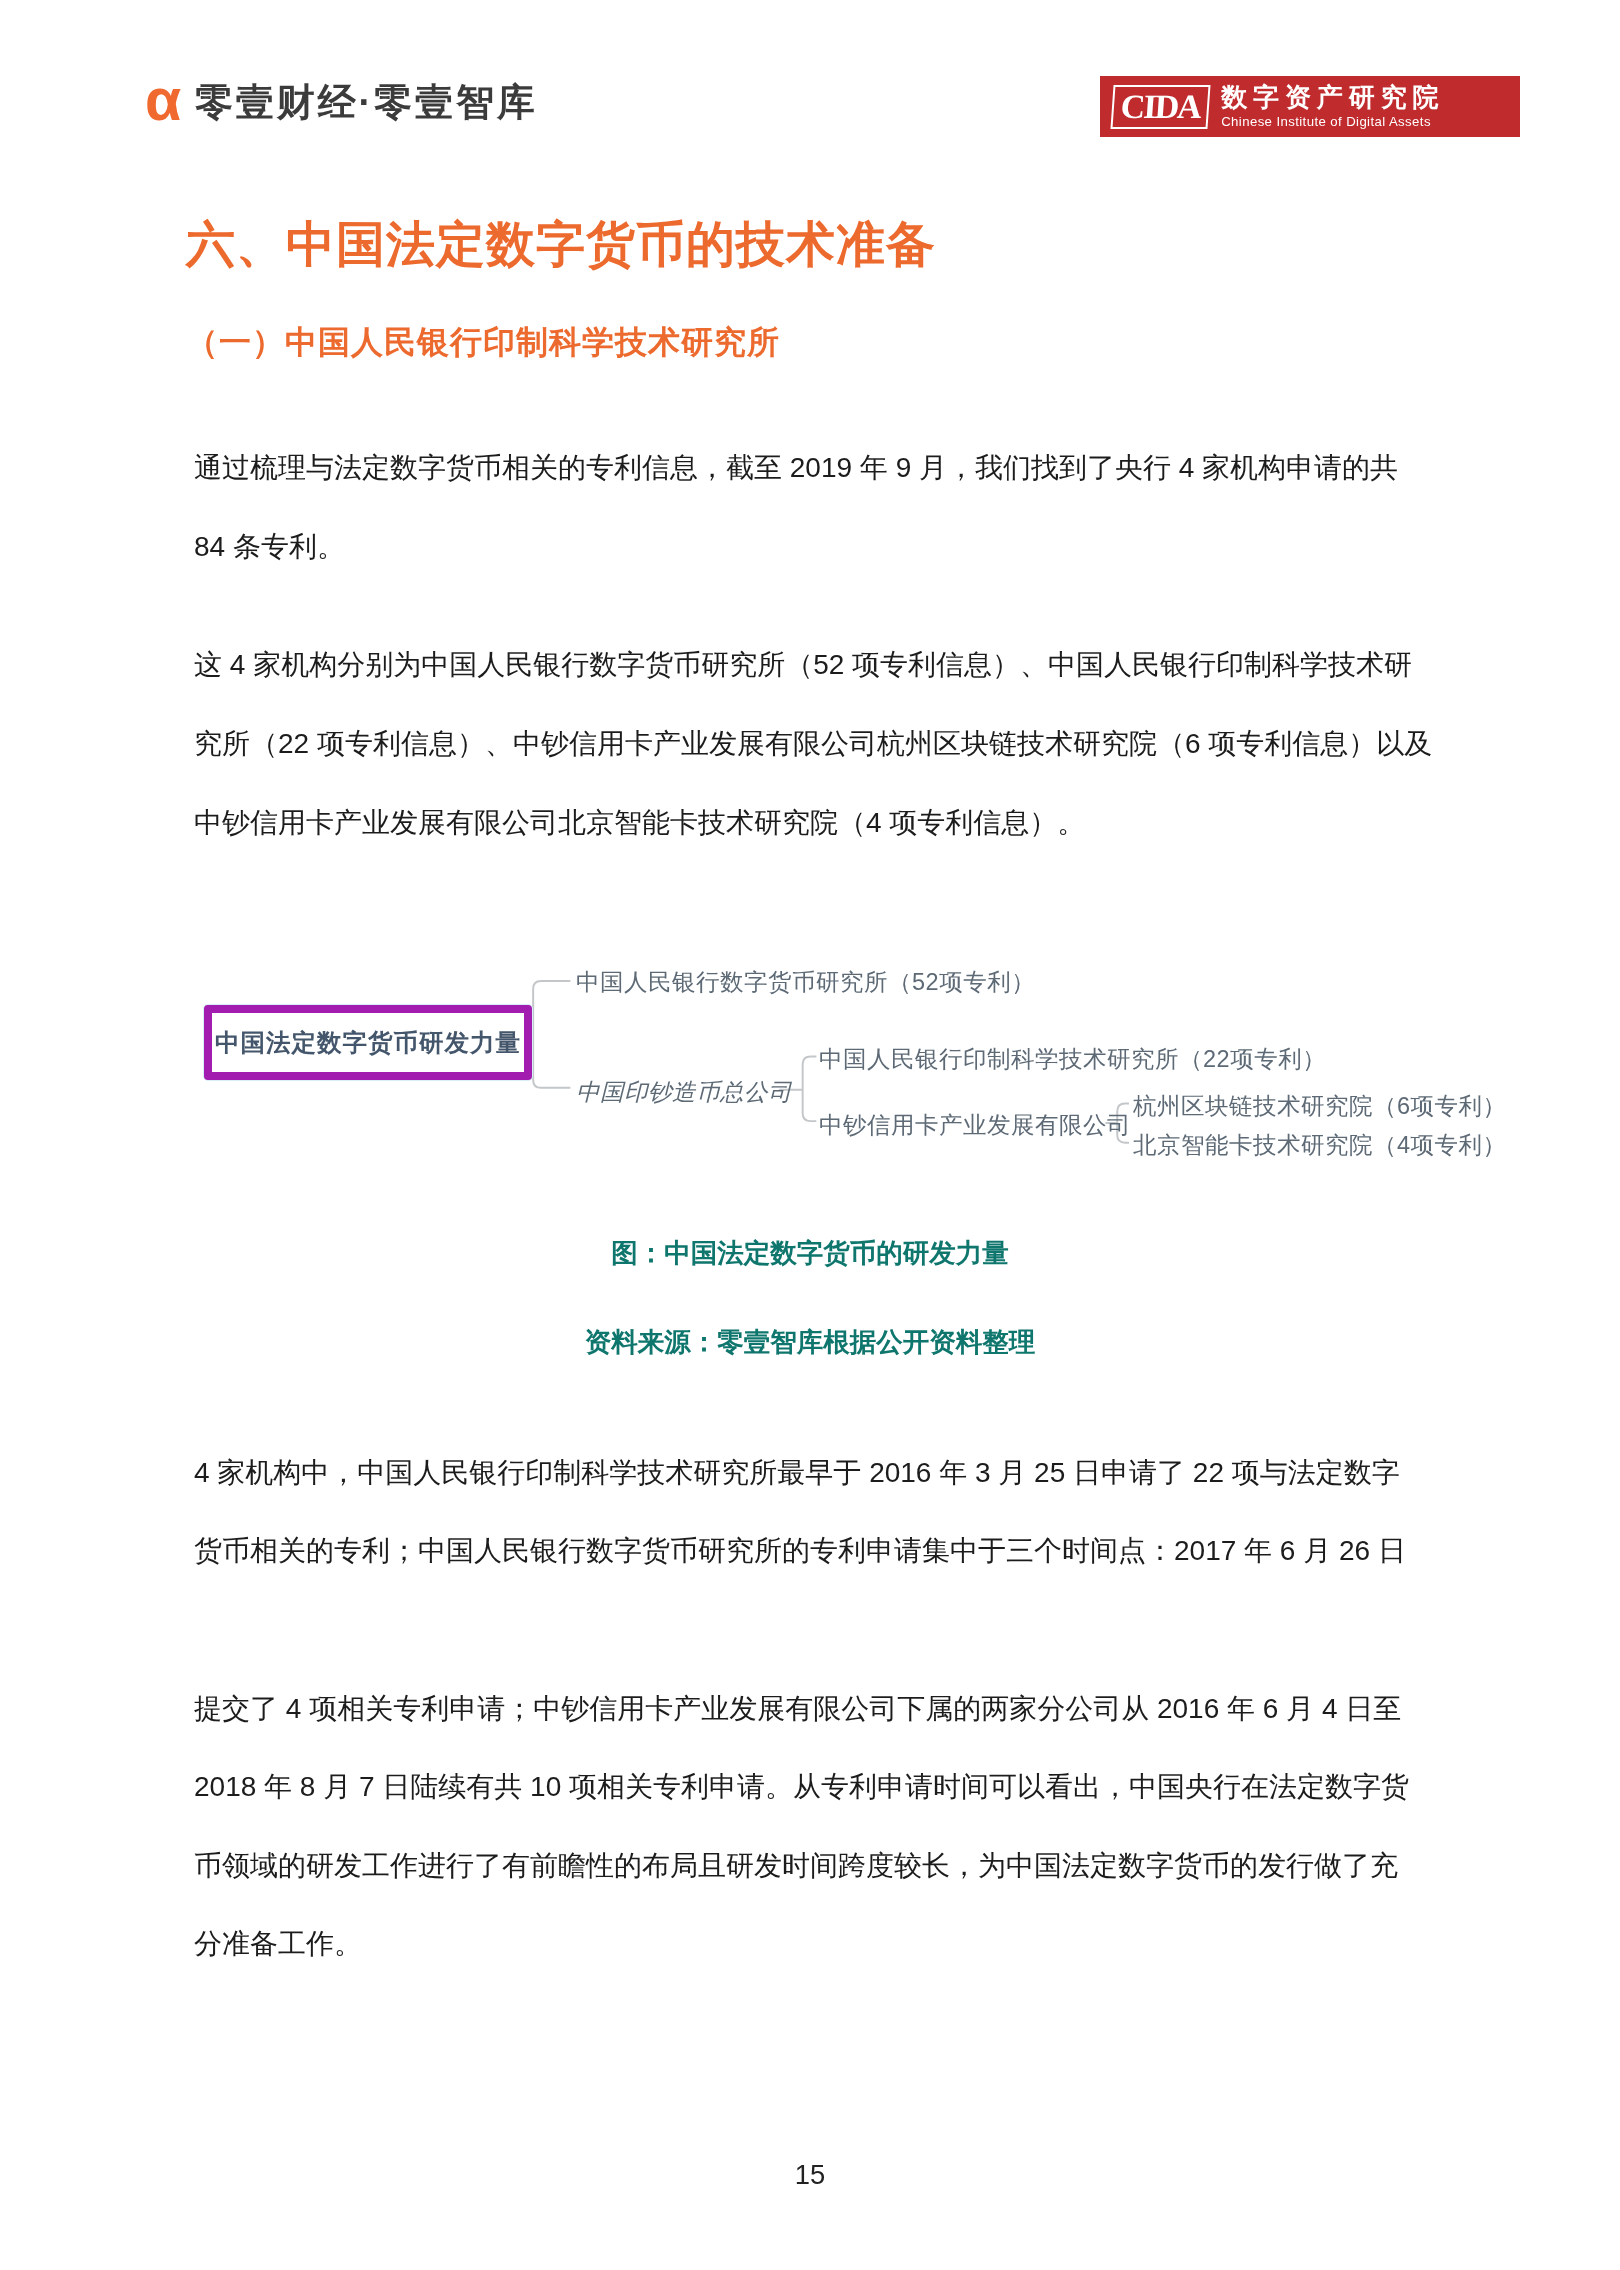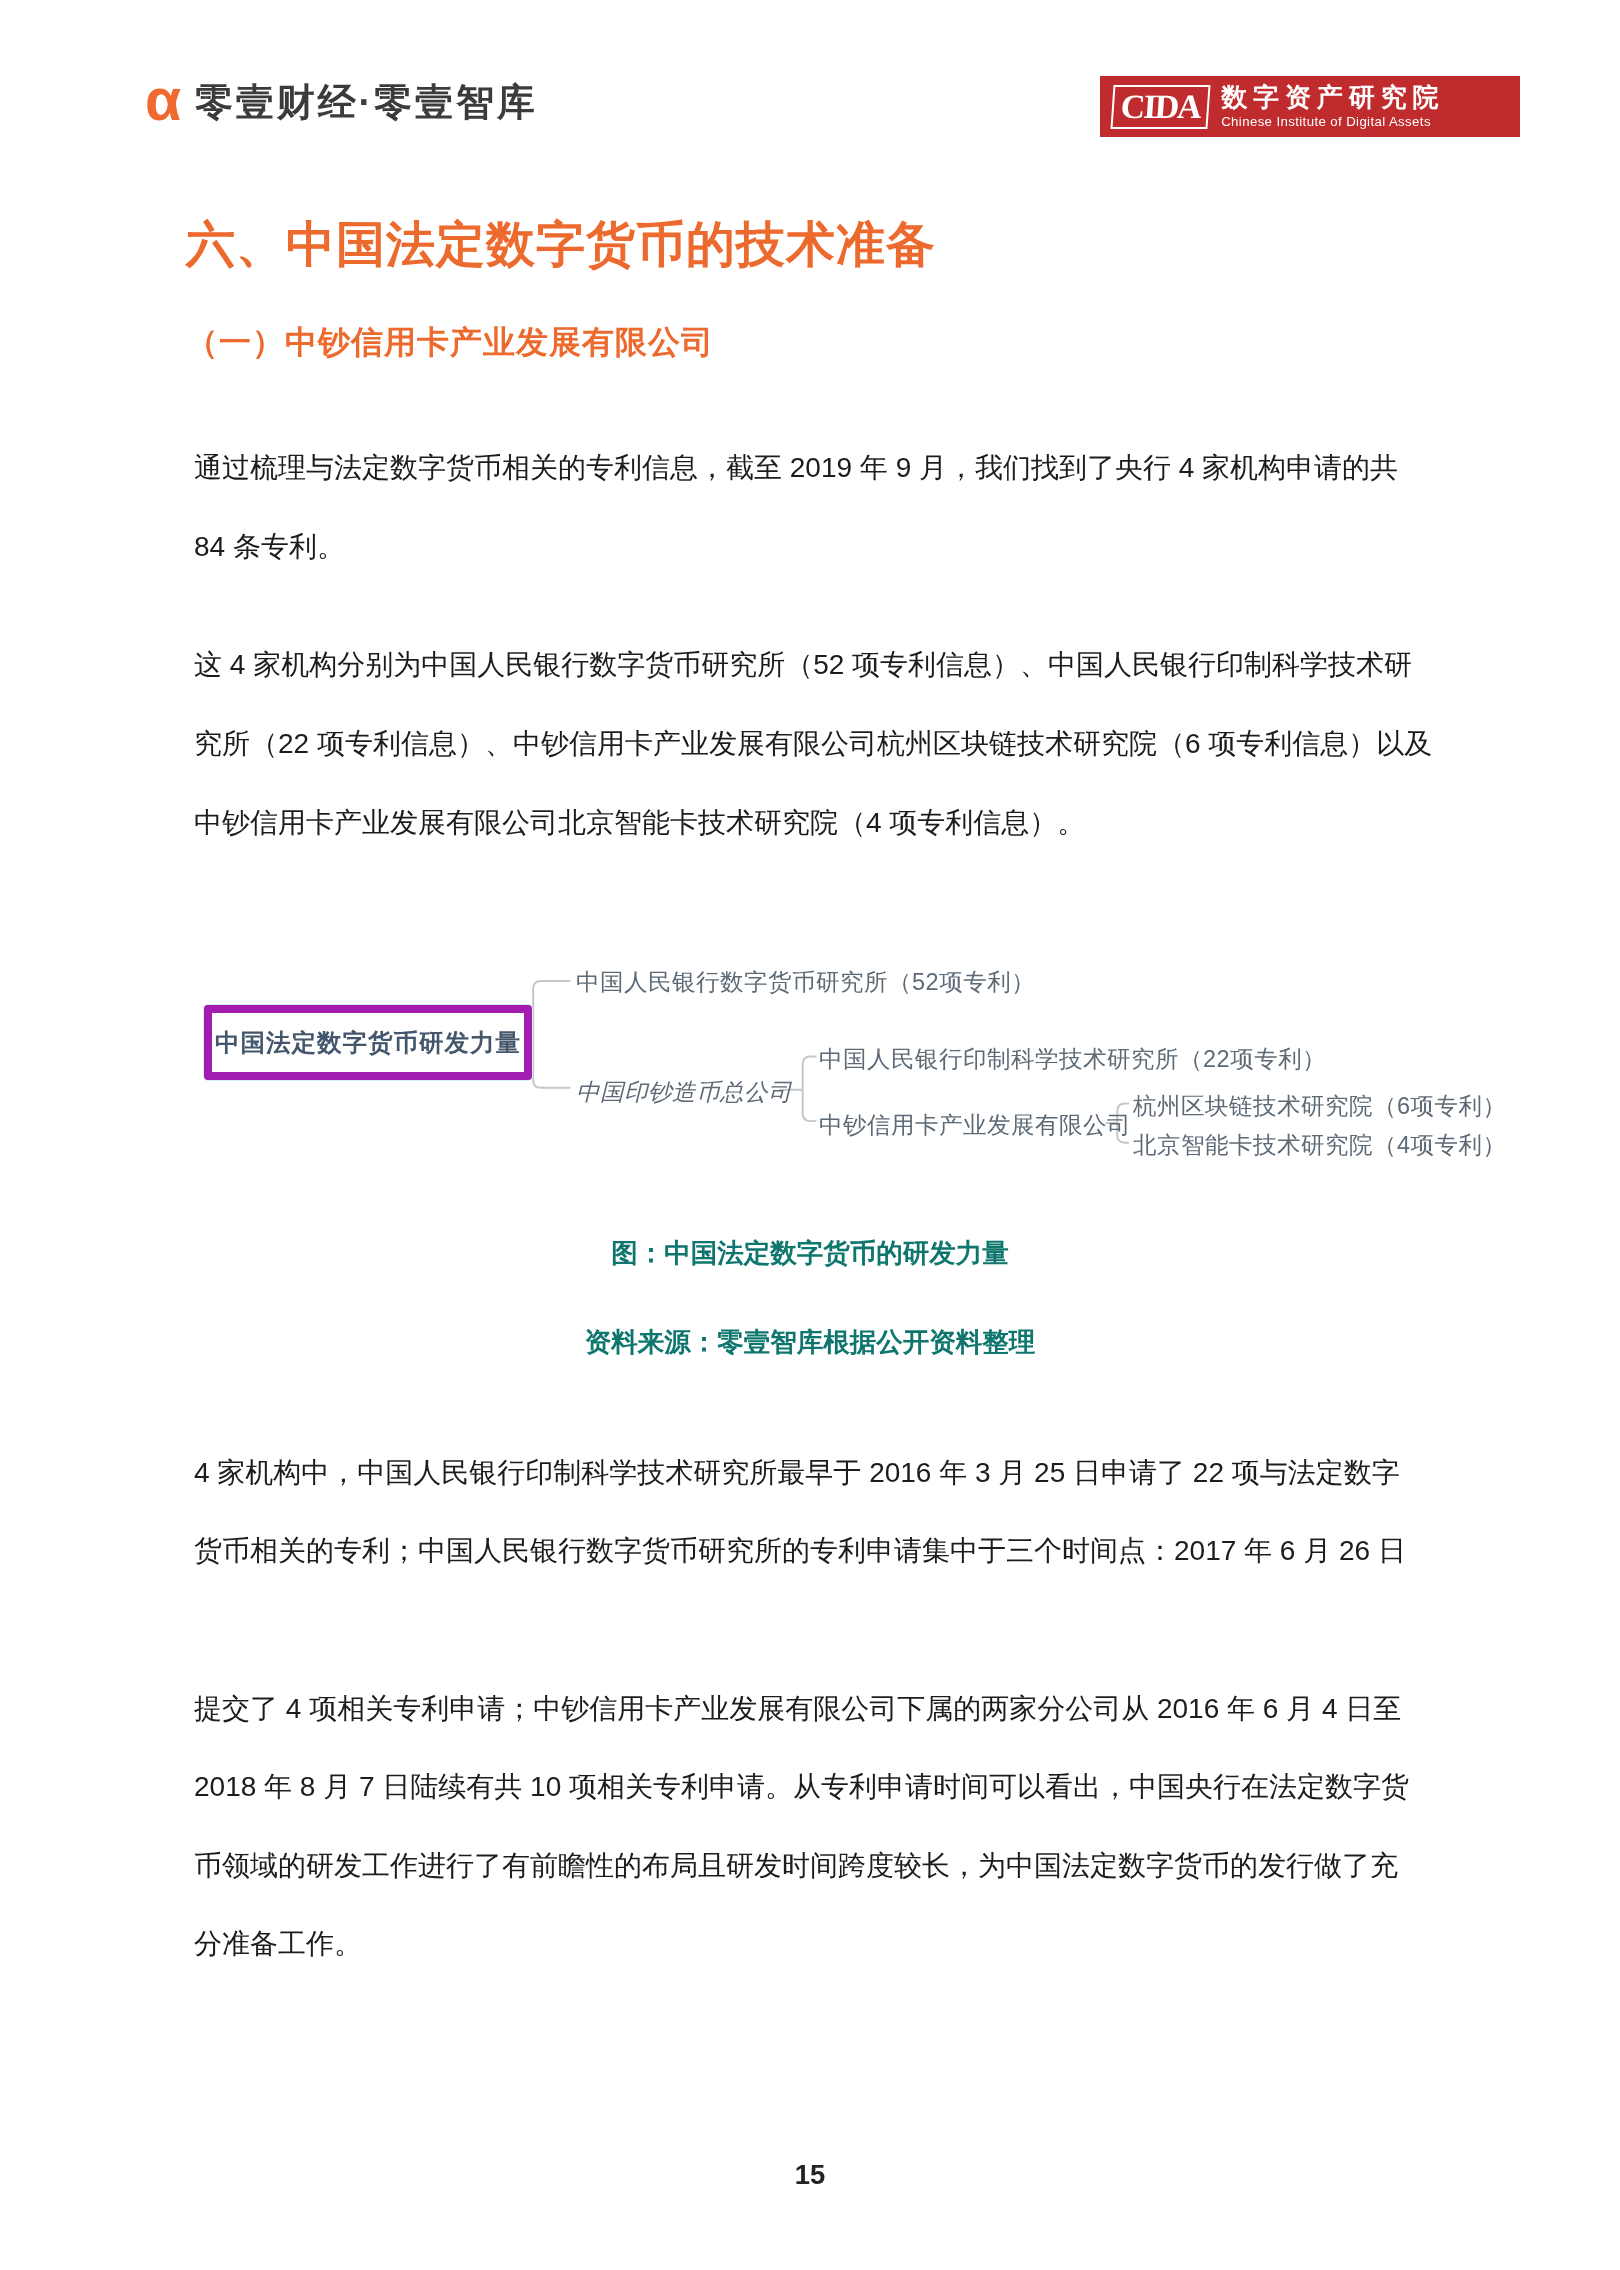--- a/index.html
+++ b/index.html
@@ -50,42 +50,42 @@
   .lbl-b2{left:576px;top:145px;font-style:italic;}
   .lbl-s1{left:819px;top:112px;}
   .lbl-s2{left:819px;top:178px;}
   .lbl-l1{left:1133px;top:159px;}
   .lbl-l2{left:1133px;top:198px;}
   
   .caption{position:absolute;left:0;width:1620px;text-align:center;font-size:26.5px;font-weight:bold;color:#0f766e;}
   .cap-fig{top:1235px;}
   .cap-src{top:1324px;}
   
-  .page-num{position:absolute;left:0;top:2159px;width:1620px;text-align:center;font-size:27.4px;color:#222;font-weight:bold;}
+  .page-num{position:absolute;left:0;top:2159px;width:1620px;text-align:center;font-size:27.4px;color:#222;}
 </style>
 </head>
 <body>
 
 <div class="page">
 
   <div class="brand">
     <span class="alpha">α</span>
     <span class="brand-text">零壹财经·零壹智库</span>
   </div>
 
   <div class="cida">
     <span class="abbr-box">CIDA</span>
     <span class="cida-col">
       <span class="cida-cn">数字资产研究院</span>
       <span class="cida-en">Chinese Institute of Digital Assets</span>
     </span>
   </div>
 
   <div class="h1">六、中国法定数字货币的技术准备</div>
-  <div class="h2">（一）中钞信用卡产业发展有限公司</div>
+  <div class="h2">（一）中国人民银行印制科学技术研究所</div>
 
   <div class="bline" style="top:451px">通过梳理与法定数字货币相关的专利信息，截至 2019 年 9 月，我们找到了央行 4 家机构申请的共</div>
   <div class="bline" style="top:530px">84 条专利。</div>
 
   <div class="bline" style="top:648px">这 4 家机构分别为中国人民银行数字货币研究所（52 项专利信息）、中国人民银行印制科学技术研</div>
   <div class="bline" style="top:727px">究所（22 项专利信息）、中钞信用卡产业发展有限公司杭州区块链技术研究院（6 项专利信息）以及</div>
   <div class="bline" style="top:806px">中钞信用卡产业发展有限公司北京智能卡技术研究院（4 项专利信息）。</div>
 
   <div class="diagram">
     <svg width="1620" height="294" viewBox="0 0 1653 300">

